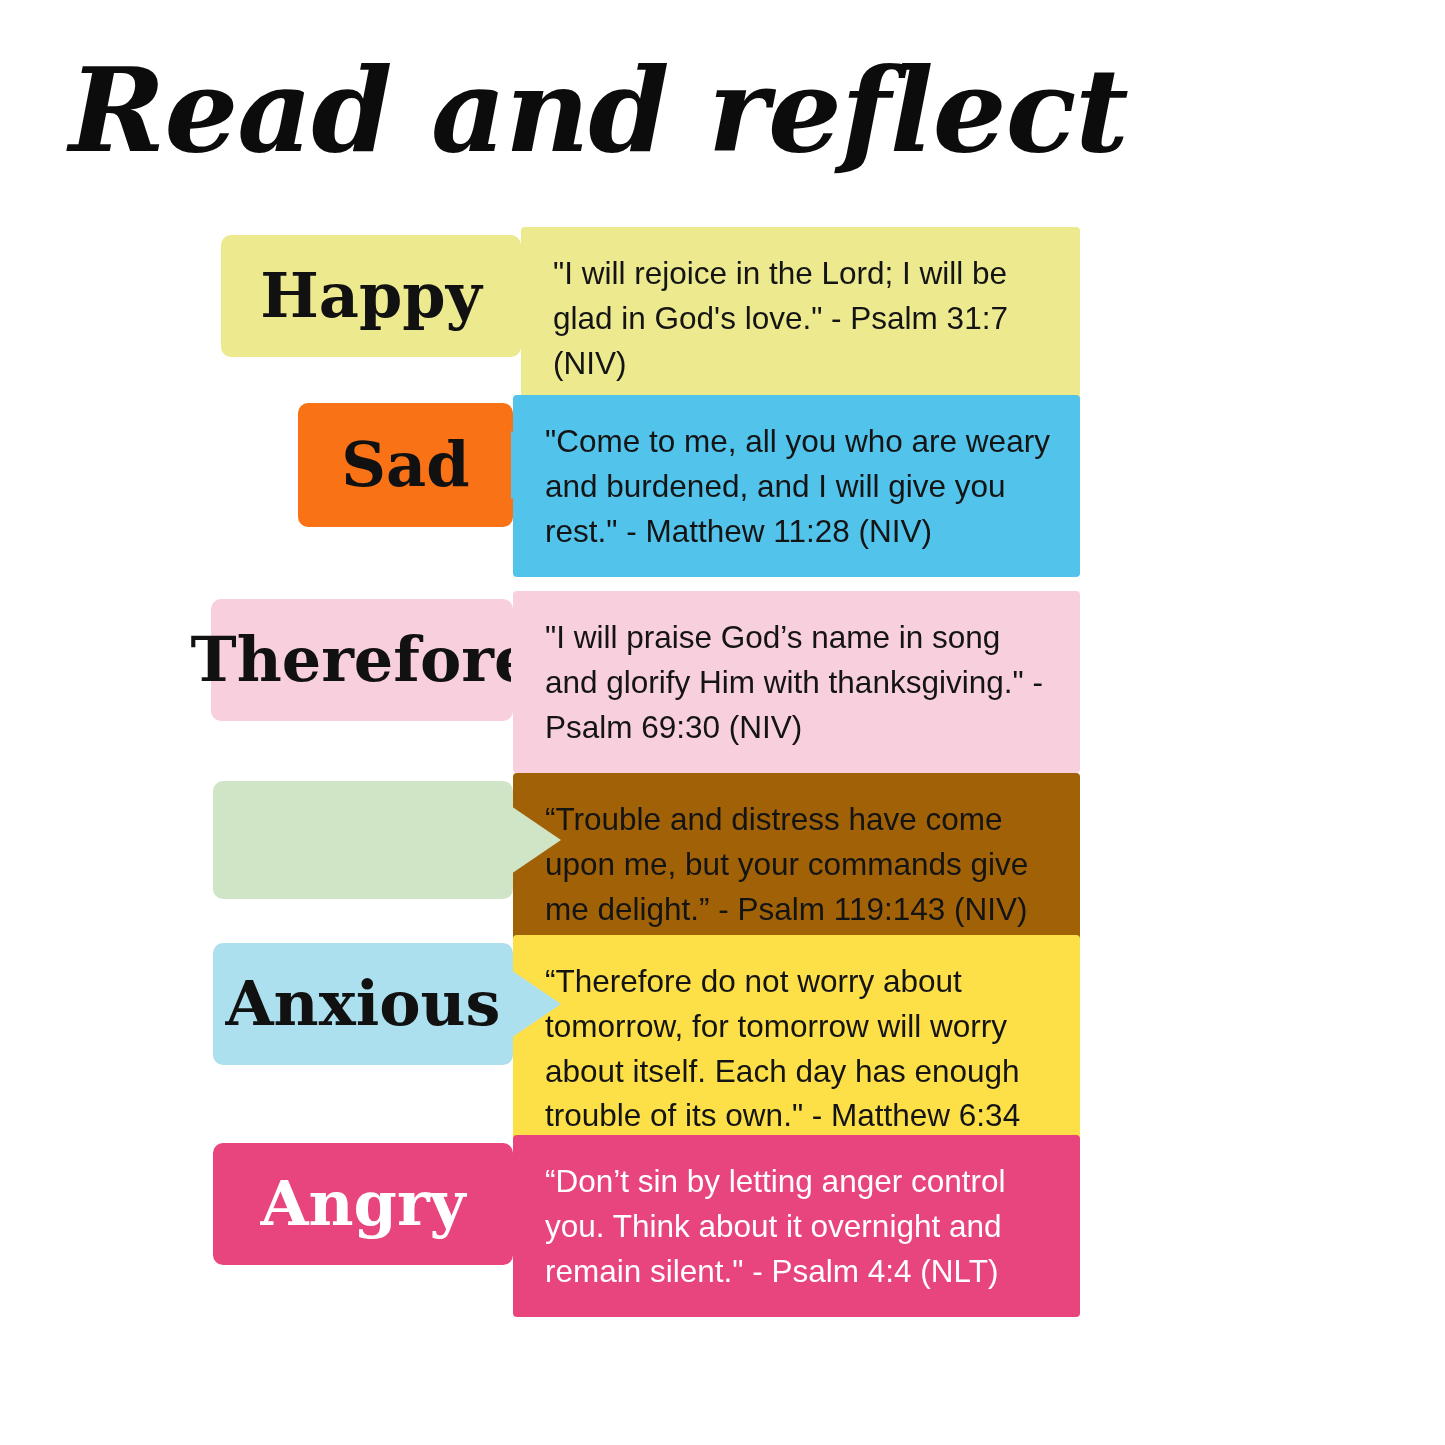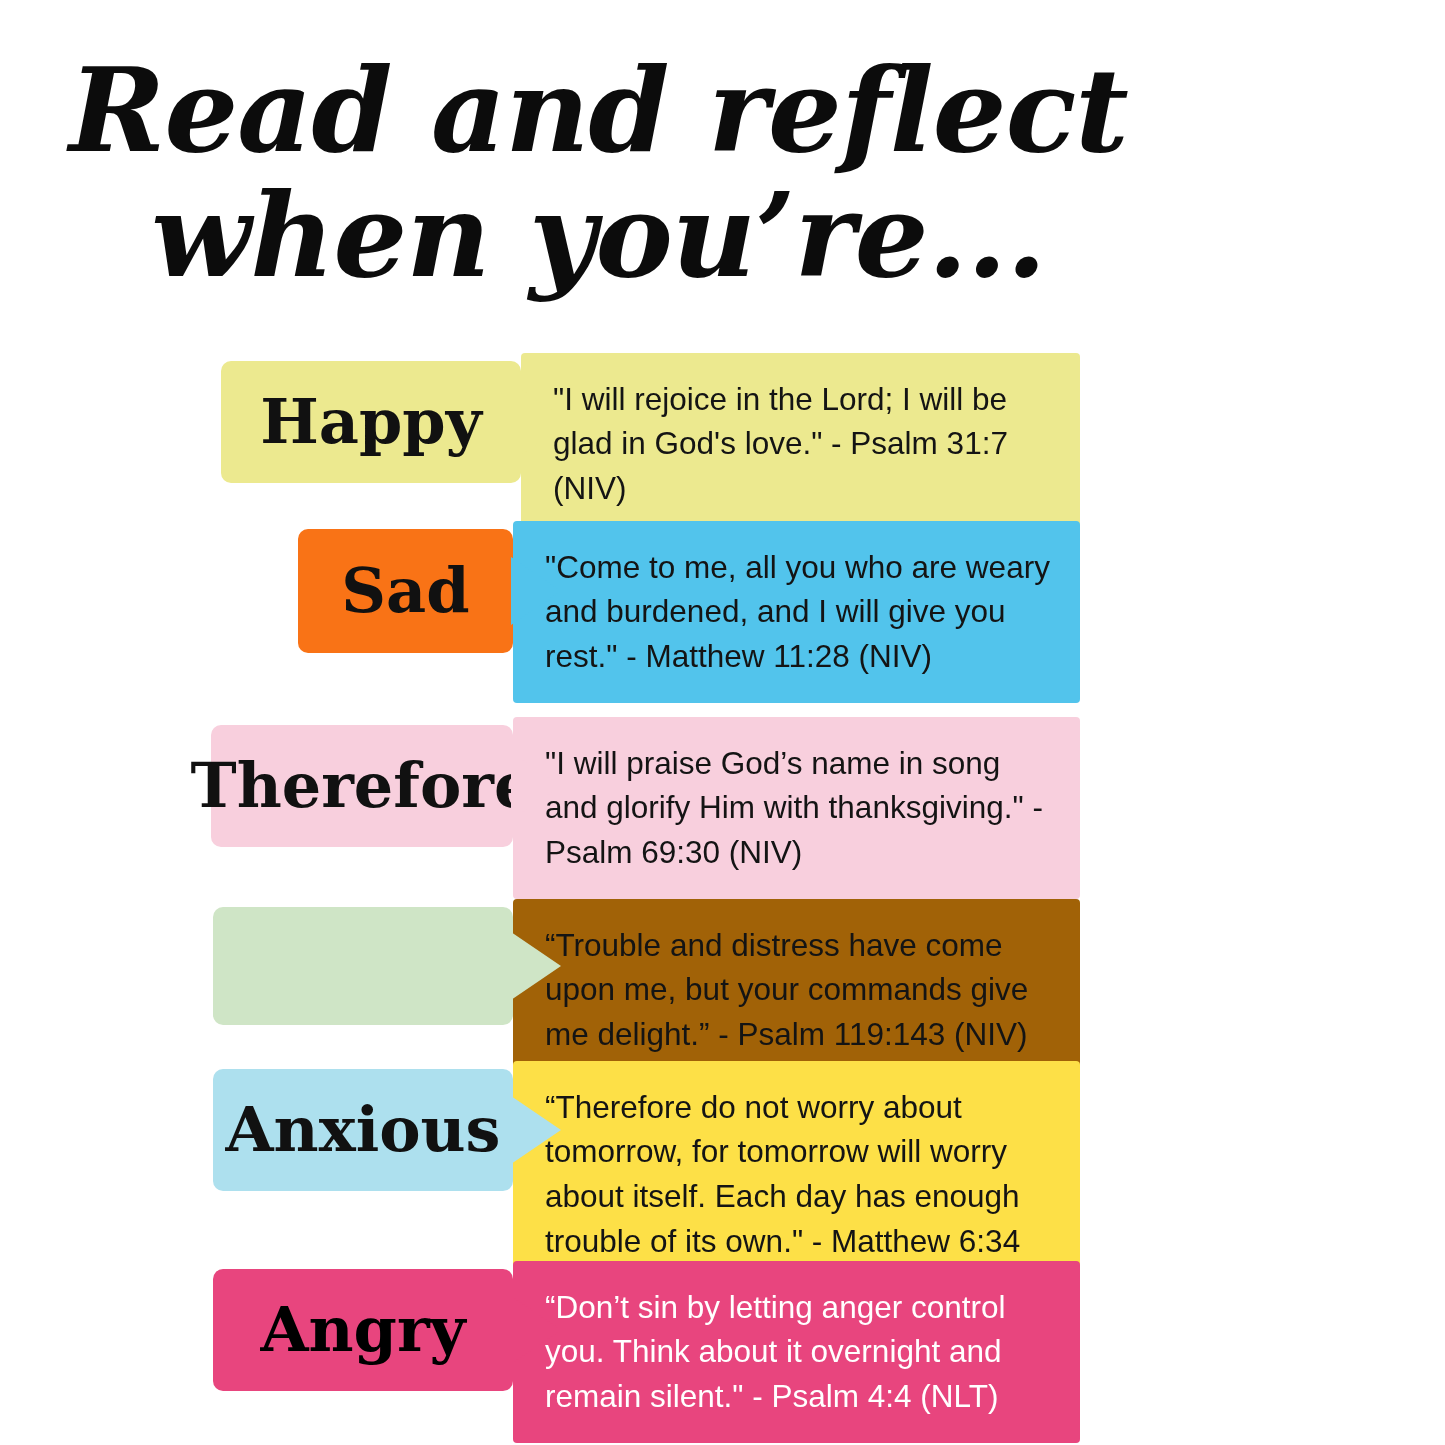--- a/index.html
+++ b/index.html
@@ -70,21 +70,21 @@
   }
   .label-text {
     font-family: "DejaVu Serif", serif;
     font-weight: 700;
     font-size: 62px;
     line-height: 1;
     color: #111111;
     white-space: nowrap;
   }
   .label-text.light {
-    color: #000000;
+    color: #ffffff;
   }
   
   .pointer {
     position: absolute;
     right: -48px;
     top: 50%;
     transform: translateY(-50%);
     width: 0;
     height: 0;
     border-top: 34px solid transparent;
@@ -139,21 +139,20 @@
   .row-anxious { height: 200px; }
   .row-angry { height: 150px; }
 </style>
 </head>
 <body>
 
 <div class="page">
 
   <div class="title">
     <span class="title-line">Read and reflect</span>
-    <span class="title-line">when you’re...</span>
   </div>
 
   <div class="rows">
 
     <div class="row row-happy">
       <div class="label-wrap">
         <div class="label-box" style="background:#ece98f;">
           <span class="label-text">Happy</span>
           <span class="pointer" style="border-left-color:#ece98f;"></span>
         </div>

